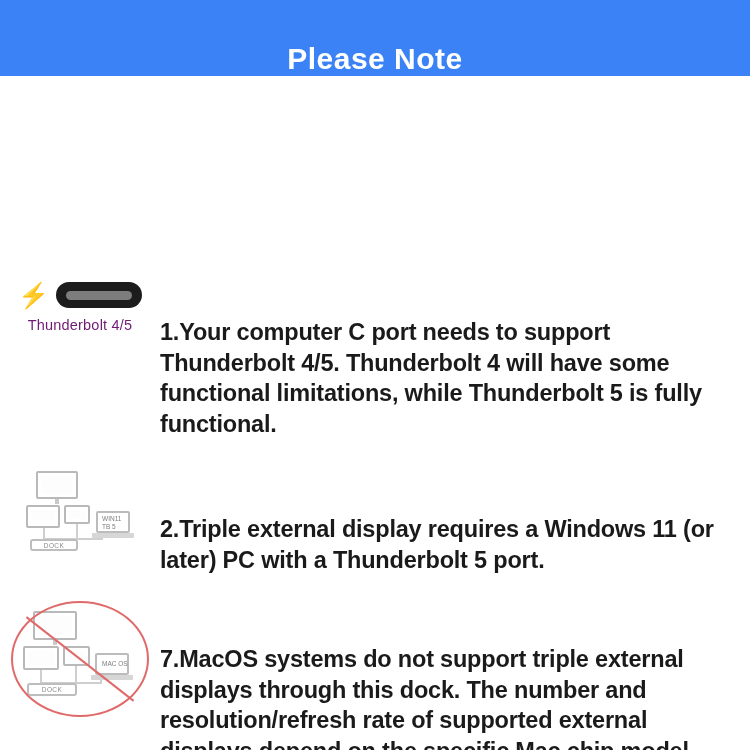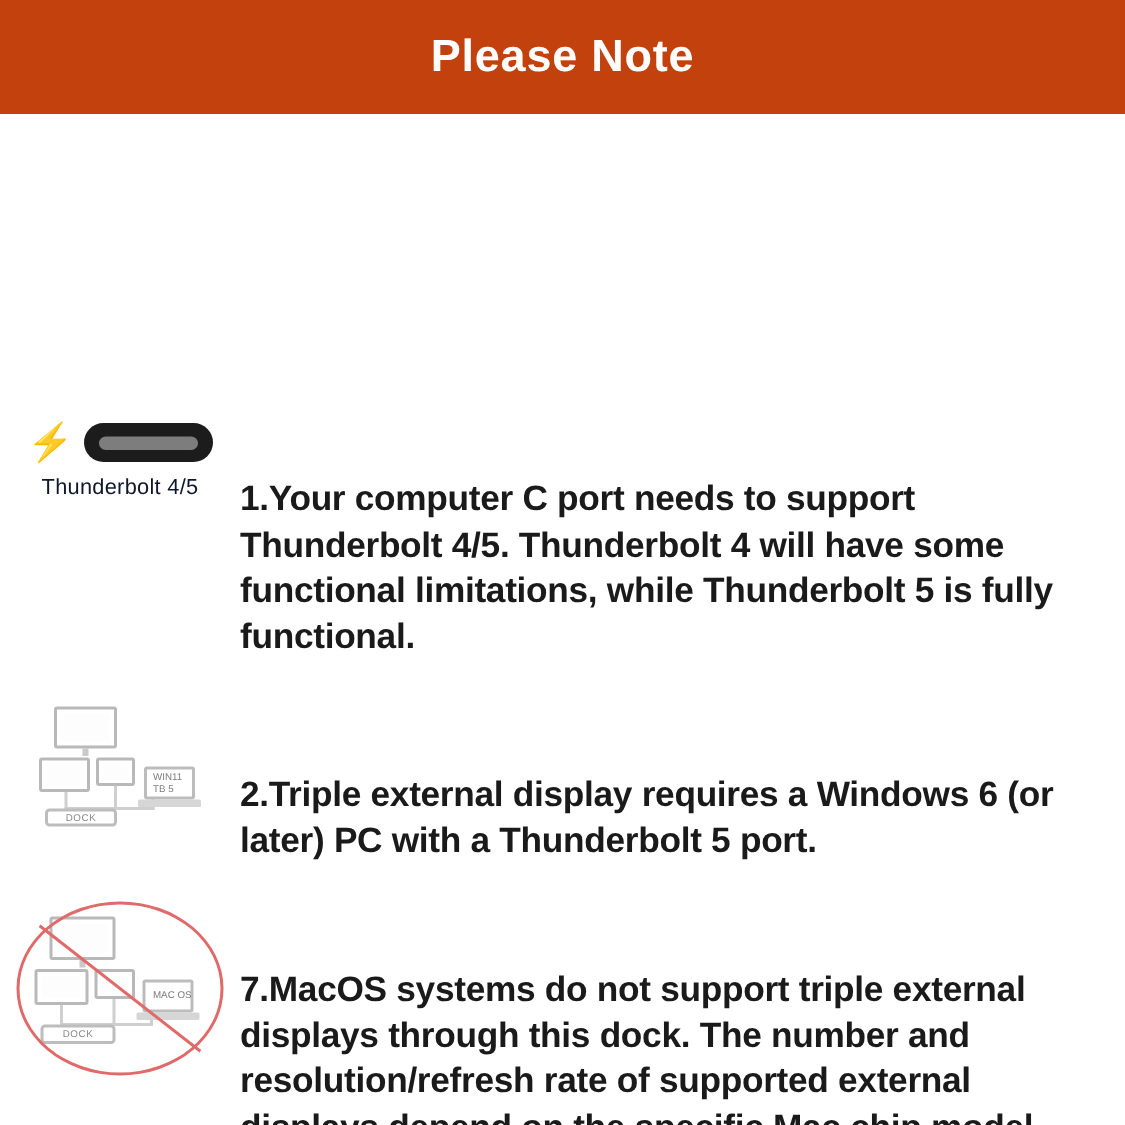--- a/index.html
+++ b/index.html
@@ -9,23 +9,23 @@
   }
   body {
     width: 750px;
     height: 750px;
     font-family: "Liberation Sans", sans-serif;
     overflow: hidden;
     position: relative;
   }
   .header {
     height: 76px;
-    background: #c2410c;
-    display: flex;
-    align-items: center;
+    background: #3b82f6;
+    display: flex;
+    align-items: flex-end;
     justify-content: center;
   }
   .header-title {
     color: #ffffff;
     font-size: 30px;
     font-weight: bold;
     letter-spacing: 0.5px;
   }
   .content {
     padding: 0;
@@ -82,21 +82,21 @@
   }
   .c-port-inner {
     width: 66px;
     height: 9px;
     border-radius: 5px;
     background: #7d7d7d;
   }
   .tb-caption {
     margin-top: 9px;
     font-size: 14.5px;
-    color: #0f172a;
+    color: #701a75;
     letter-spacing: 0.2px;
   }
   #row1 .text-col { padding-top: 76px; }
 
   
   #row2 { margin-top: 22px; }
   #row2 .icon-col { padding-top: 10px; }
   #row2 .text-col { padding-top: 10px; }
 
   
@@ -252,21 +252,21 @@
 
         <div class="lap" style="left:74px; top:40px; width:42px; height:28px;">
           <div class="lap-screen"></div>
           <div class="lap-base"></div>
         </div>
         <div class="tag" style="left:84px; top:44px;">WIN11
 TB 5</div>
       </div>
     </div>
     <div class="text-col">
-      <div class="note-text">2.Triple external display requires a Windows 6 (or later) PC with a Thunderbolt 5 port.</div>
+      <div class="note-text">2.Triple external display requires a Windows 11 (or later) PC with a Thunderbolt 5 port.</div>
     </div>
   </div>
 
   <div class="note-row" id="row3">
     <div class="icon-col">
       <div class="diagram big">
 
         <div class="mon" style="left:18px; top:6px; width:44px; height:29px;">
           <div class="screen"></div>
         </div>

